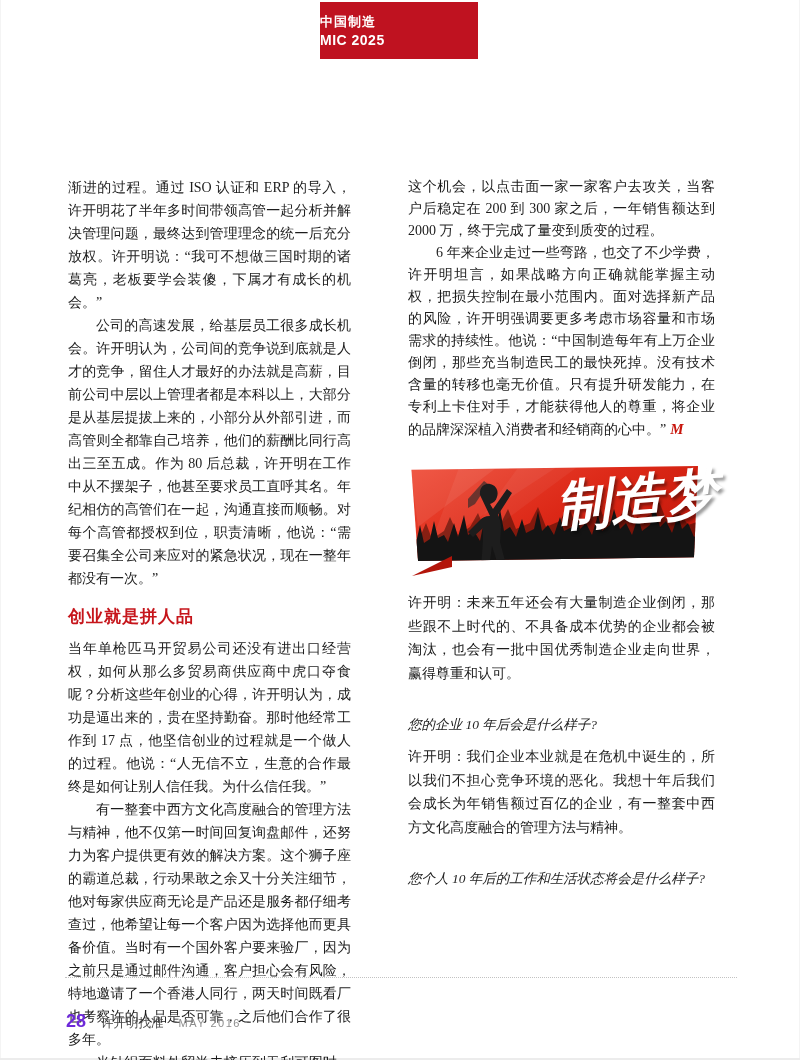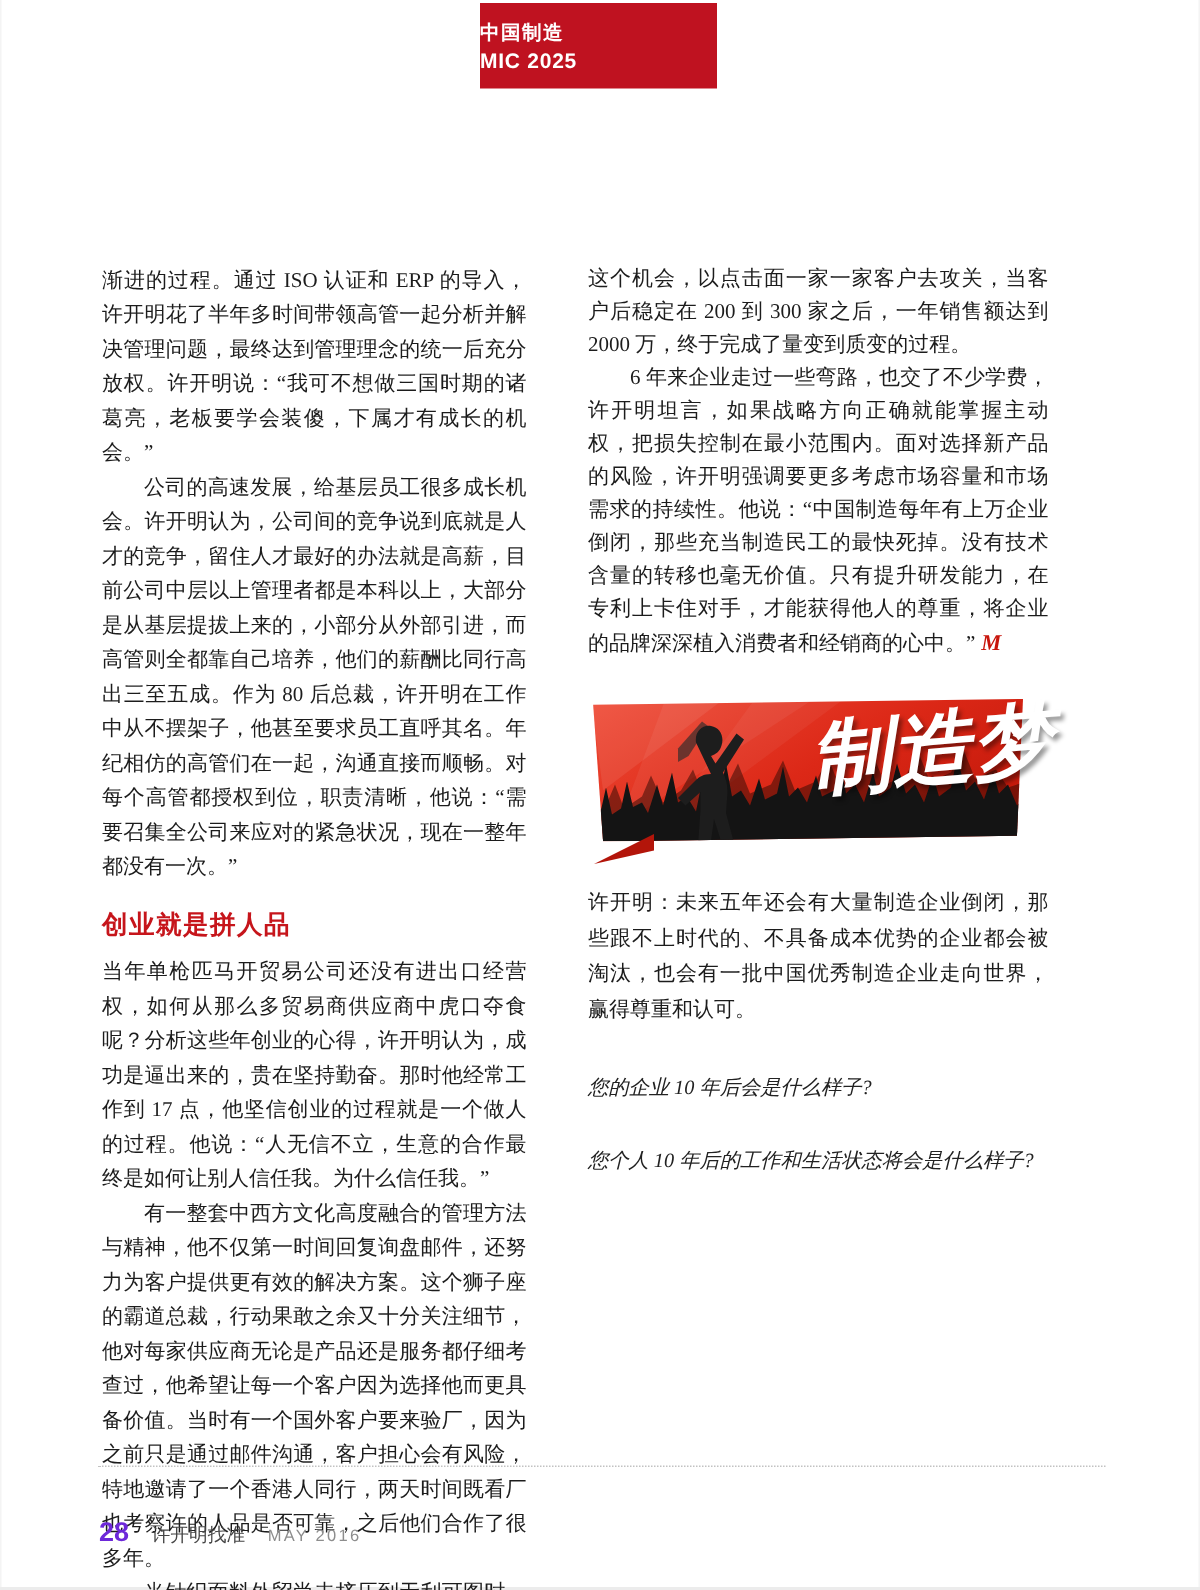--- a/index.html
+++ b/index.html
@@ -10,21 +10,21 @@
   
   .topic-tag{position:absolute;left:320px;top:2px;width:158px;height:57px;background:#bf1220;
              color:#fff;display:flex;flex-direction:column;align-items:flex-start;justify-content:center;
              gap:1px;font-family:"Liberation Sans","DejaVu Sans",sans-serif;font-weight:bold;}
   .topic-tag .l1{font-size:13px;letter-spacing:1px;}
   .topic-tag .l2{font-size:14px;letter-spacing:.5px;}
 
   
   .col{position:absolute;top:176px;}
   .col-left{left:68px;width:283px;}
-  .col-right{left:392px;width:307px;}
+  .col-right{left:408px;width:307px;}
   .col p{margin:0;font-size:14px;line-height:23px;text-align:justify;}
   .col-right p{line-height:22px;}
   .indent{text-indent:2em;}
 
   h2.section{font-family:"Liberation Sans","DejaVu Sans",sans-serif;font-size:17px;
              color:#c6151b;margin:15px 0 9px;font-weight:bold;letter-spacing:1px;}
 
   .endmark{color:#c8150c;font-weight:bold;font-style:italic;font-size:15px;margin-left:4px;
            font-family:"Liberation Serif",serif;}
 
@@ -99,20 +99,21 @@
         <polygon points="40,2 0,22 40,13" fill="#b3150a"></polygon>
       </svg>
       <span class="banner-brush">制造梦</span>
     </div>
 
     <div class="qa">
       <p class="a">许开明：未来五年还会有大量制造企业倒闭，那些跟不上时代的、不具备成本优势的企业都会被淘汰，也会有一批中国优秀制造企业走向世界，赢得尊重和认可。</p>
     </div>
     <div class="qa">
       <p class="q">您的企业 10 年后会是什么样子?</p>
+      <p class="a">许开明：我们企业本业就是在危机中诞生的，所以我们不担心竞争环境的恶化。我想十年后我们会成长为年销售额过百亿的企业，有一整套中西方文化高度融合的管理方法与精神。</p>
     </div>
     <div class="qa">
       <p class="q">您个人 10 年后的工作和生活状态将会是什么样子?</p>
     </div>
   </div>
 
   <div class="footer-rule"></div>
   <div class="footer">
     <span class="pnum">28</span>
     <span class="mag">许开明找准</span>

